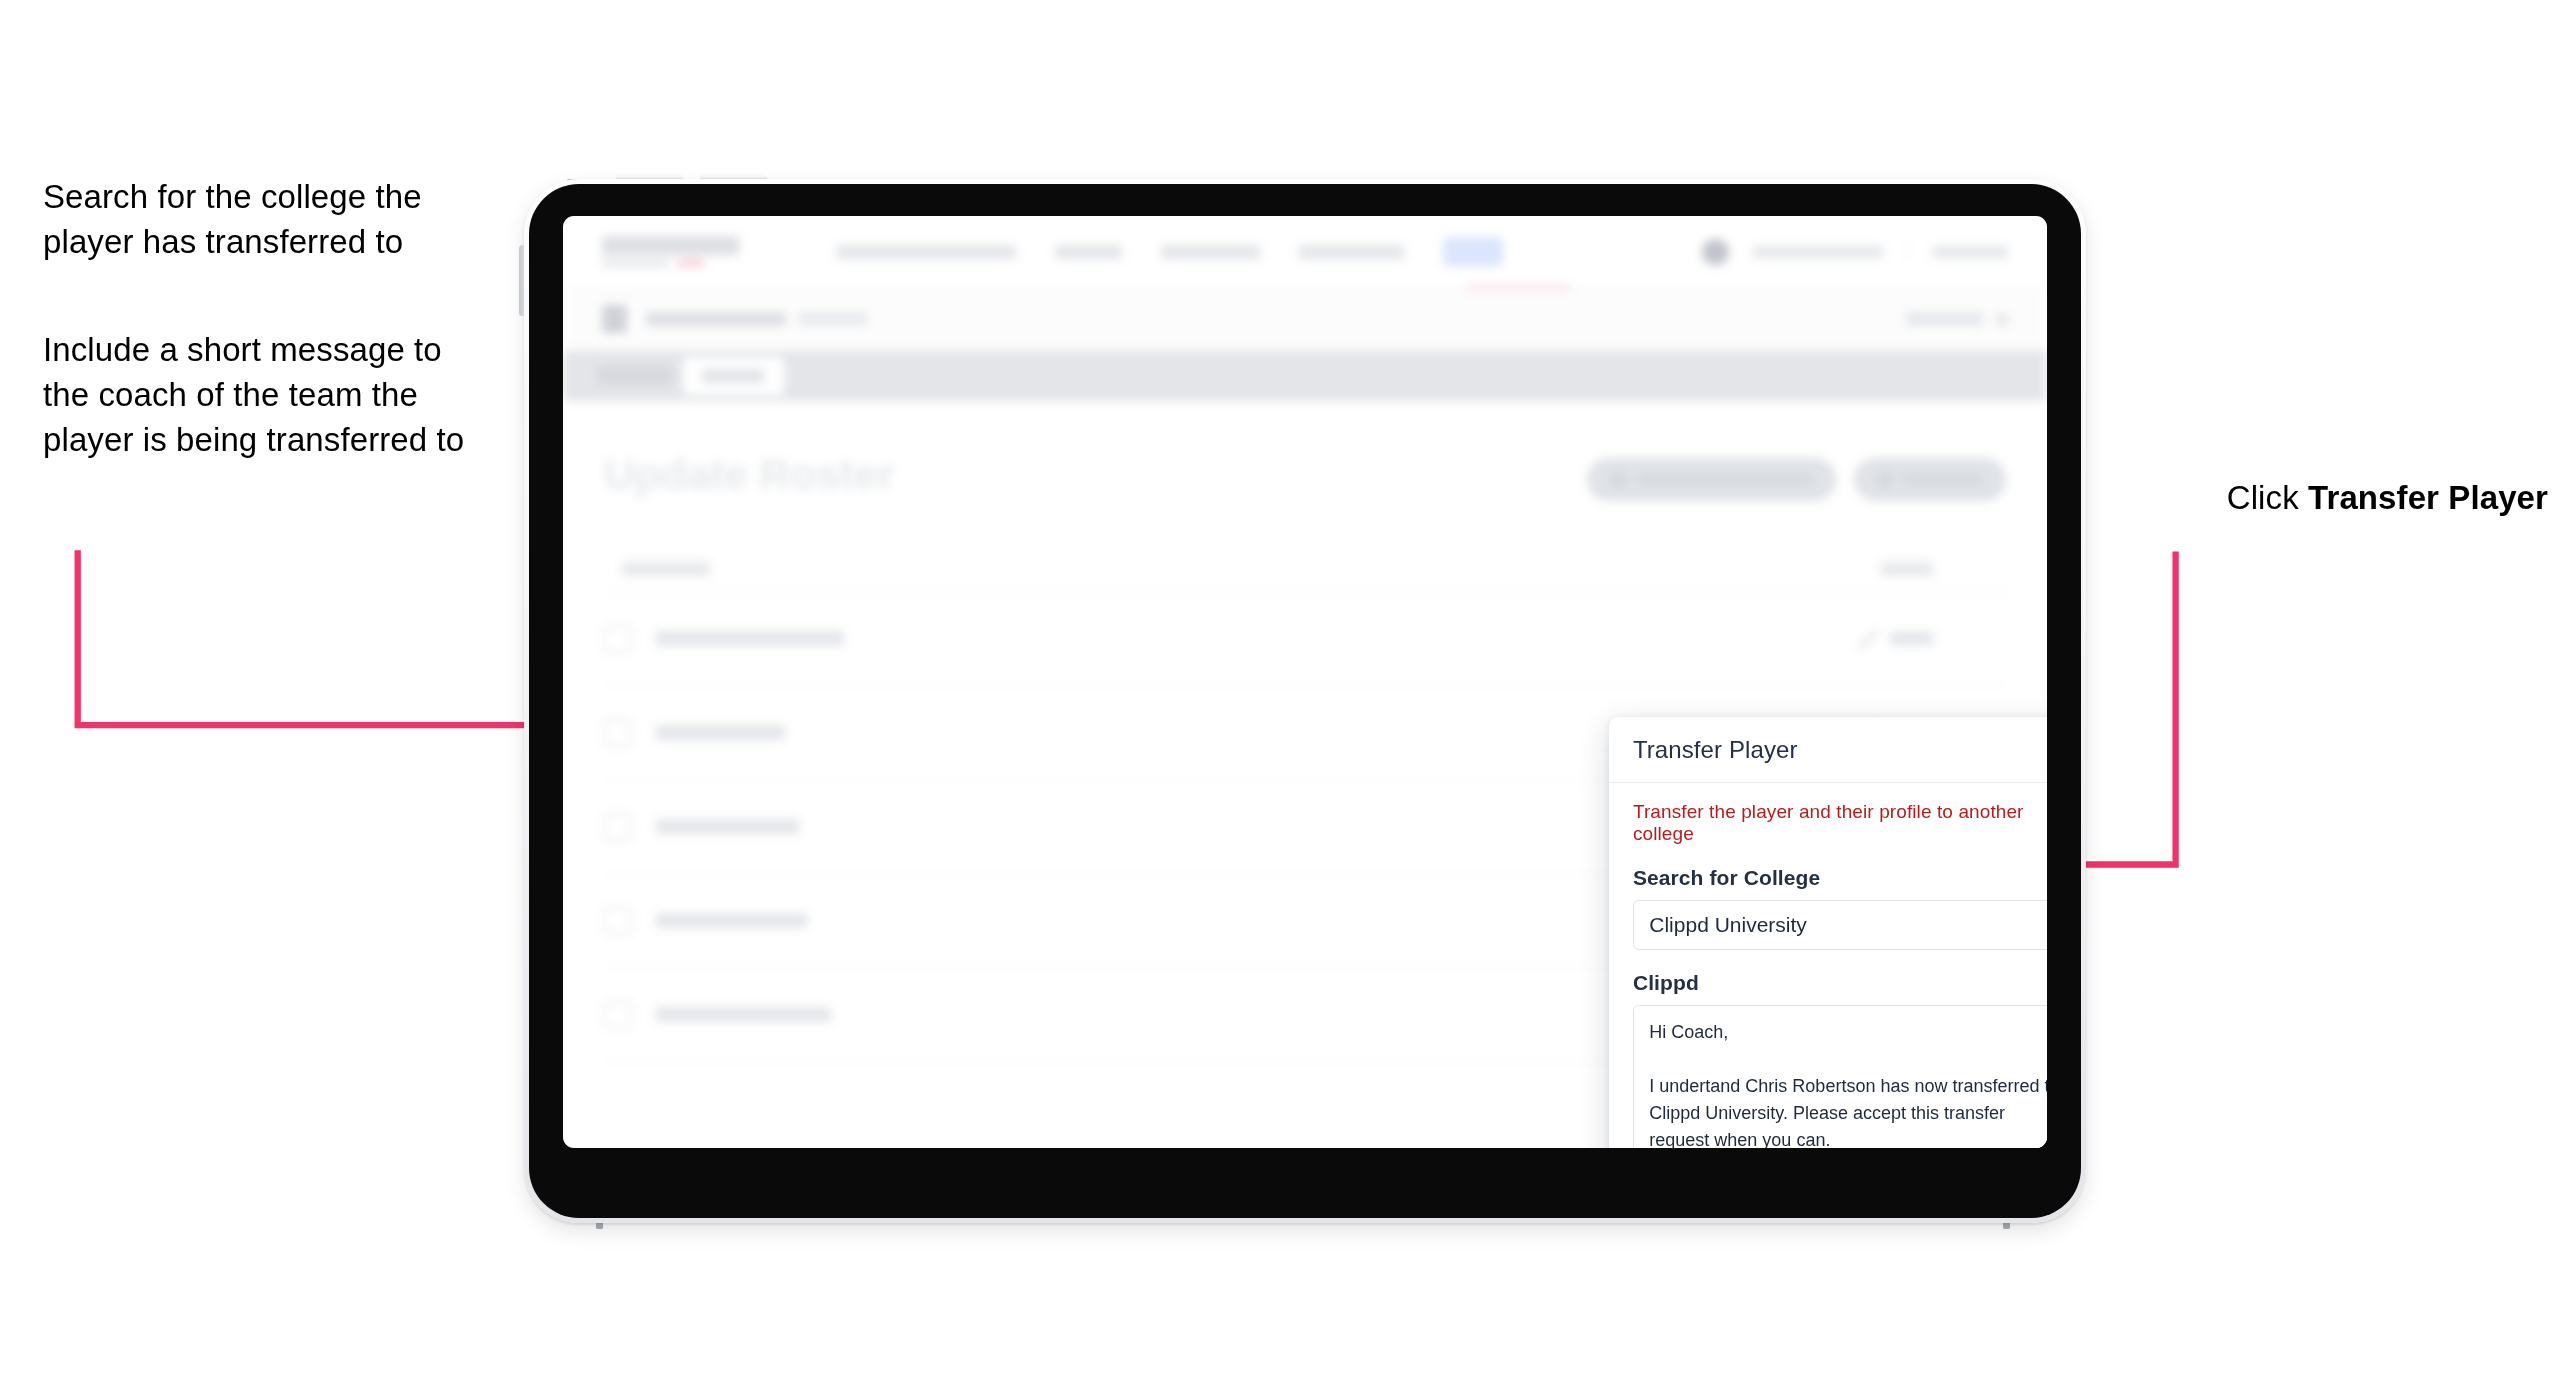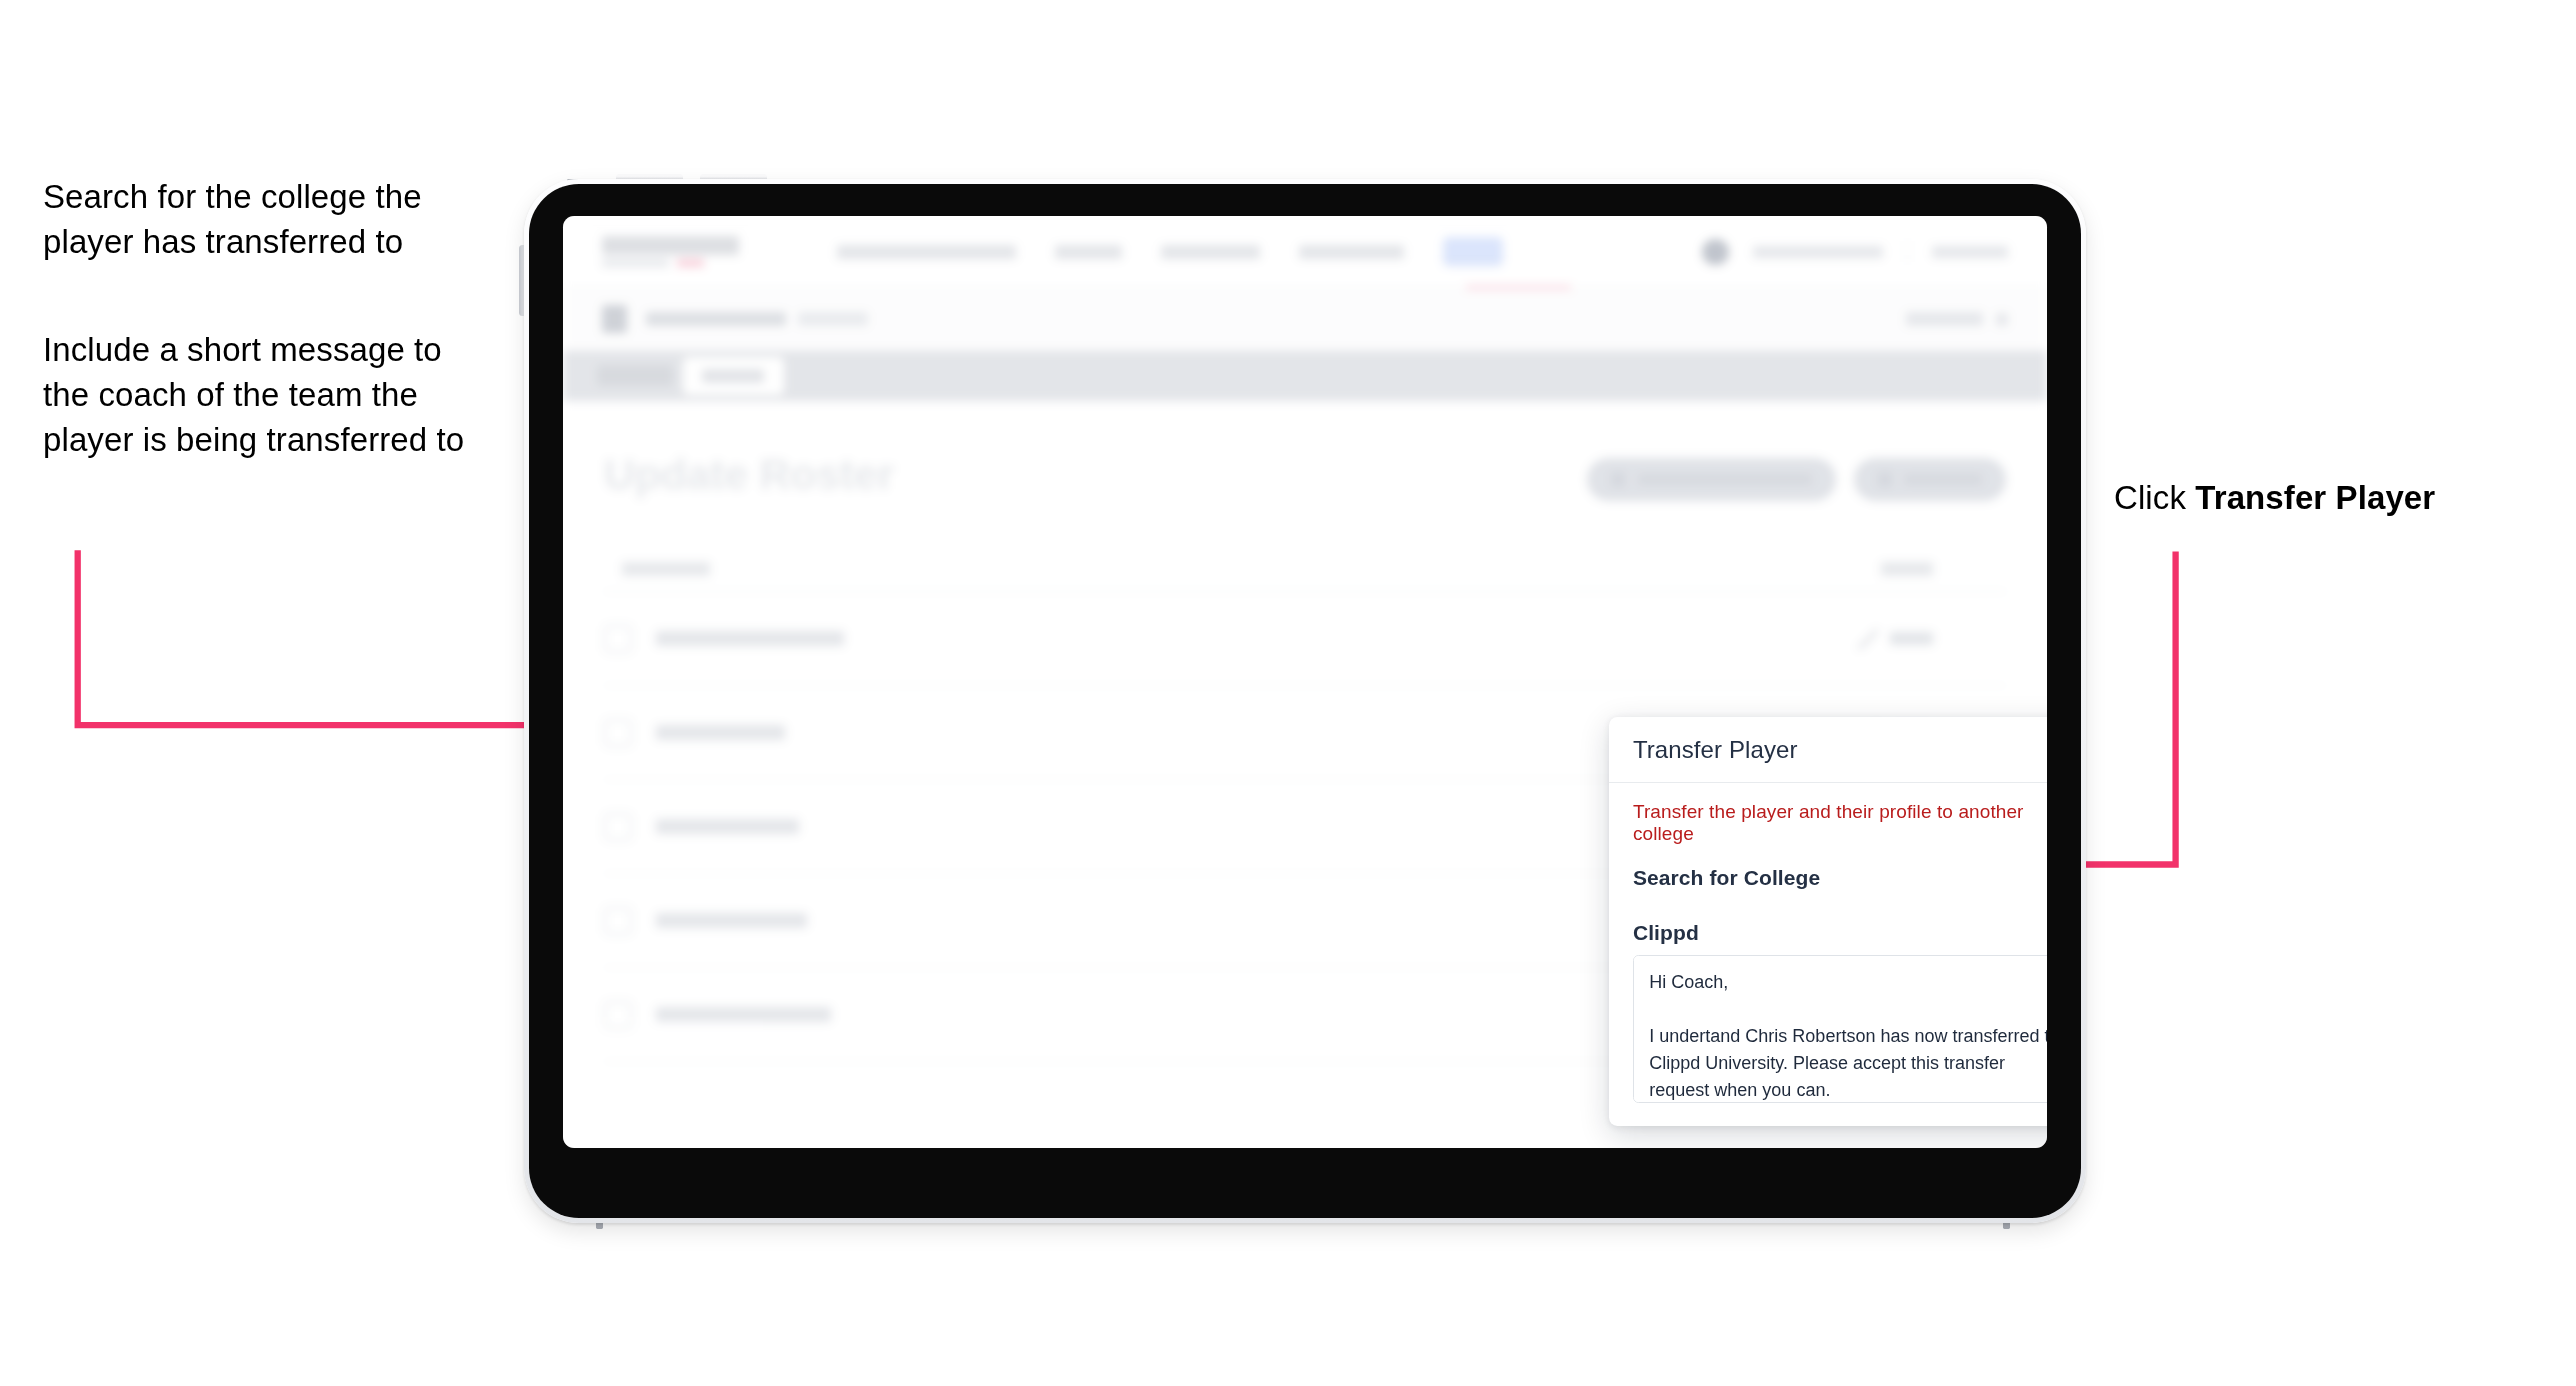--- a/index.html
+++ b/index.html
@@ -15,21 +15,21 @@
   .anno {
     position: absolute;
     color: #000;
     font-size: 33px;
     line-height: 1.36;
     font-weight: 400;
     letter-spacing: 0.1px;
   }
   #anno-left-1 { left: 43px; top: 175px; width: 448px; }
   #anno-left-2 { left: 43px; top: 328px; width: 434px; }
-  #anno-right-1 { left: 2114px; top: 476px; width: 434px; }
+  #anno-right-1 { left: 2114px; top: 476px; width: 434px; text-align: right; }
   .anno b { font-weight: 700; }
 
   
   .arrow-svg { position: absolute; left: 0; top: 0; width: 2576px; height: 1386px; pointer-events: none; }
 
   
   .device {
     position: absolute;
     left: 524px; top: 179px;
     width: 1562px; height: 1044px;
@@ -314,20 +314,21 @@
         </div>
 
         <div class="modal">
           <div class="modal-header">
             <div class="modal-title">Transfer Player</div>
 
           </div>
           <div class="modal-body">
             <div class="modal-desc">Transfer the player and their profile to another college</div>
             <div class="field-label">Search for College</div>
+            <input class="text-input" type="text" value="Clippd University" style="">
             <div class="spacer"></div>
             <div class="field-label">Clippd</div>
             <textarea class="text-area" style="">Hi Coach,
 
 I undertand Chris Robertson has now transferred to Clippd University. Please accept this transfer request when you can.</textarea>
           </div>
 
         </div>
 
       </div>

